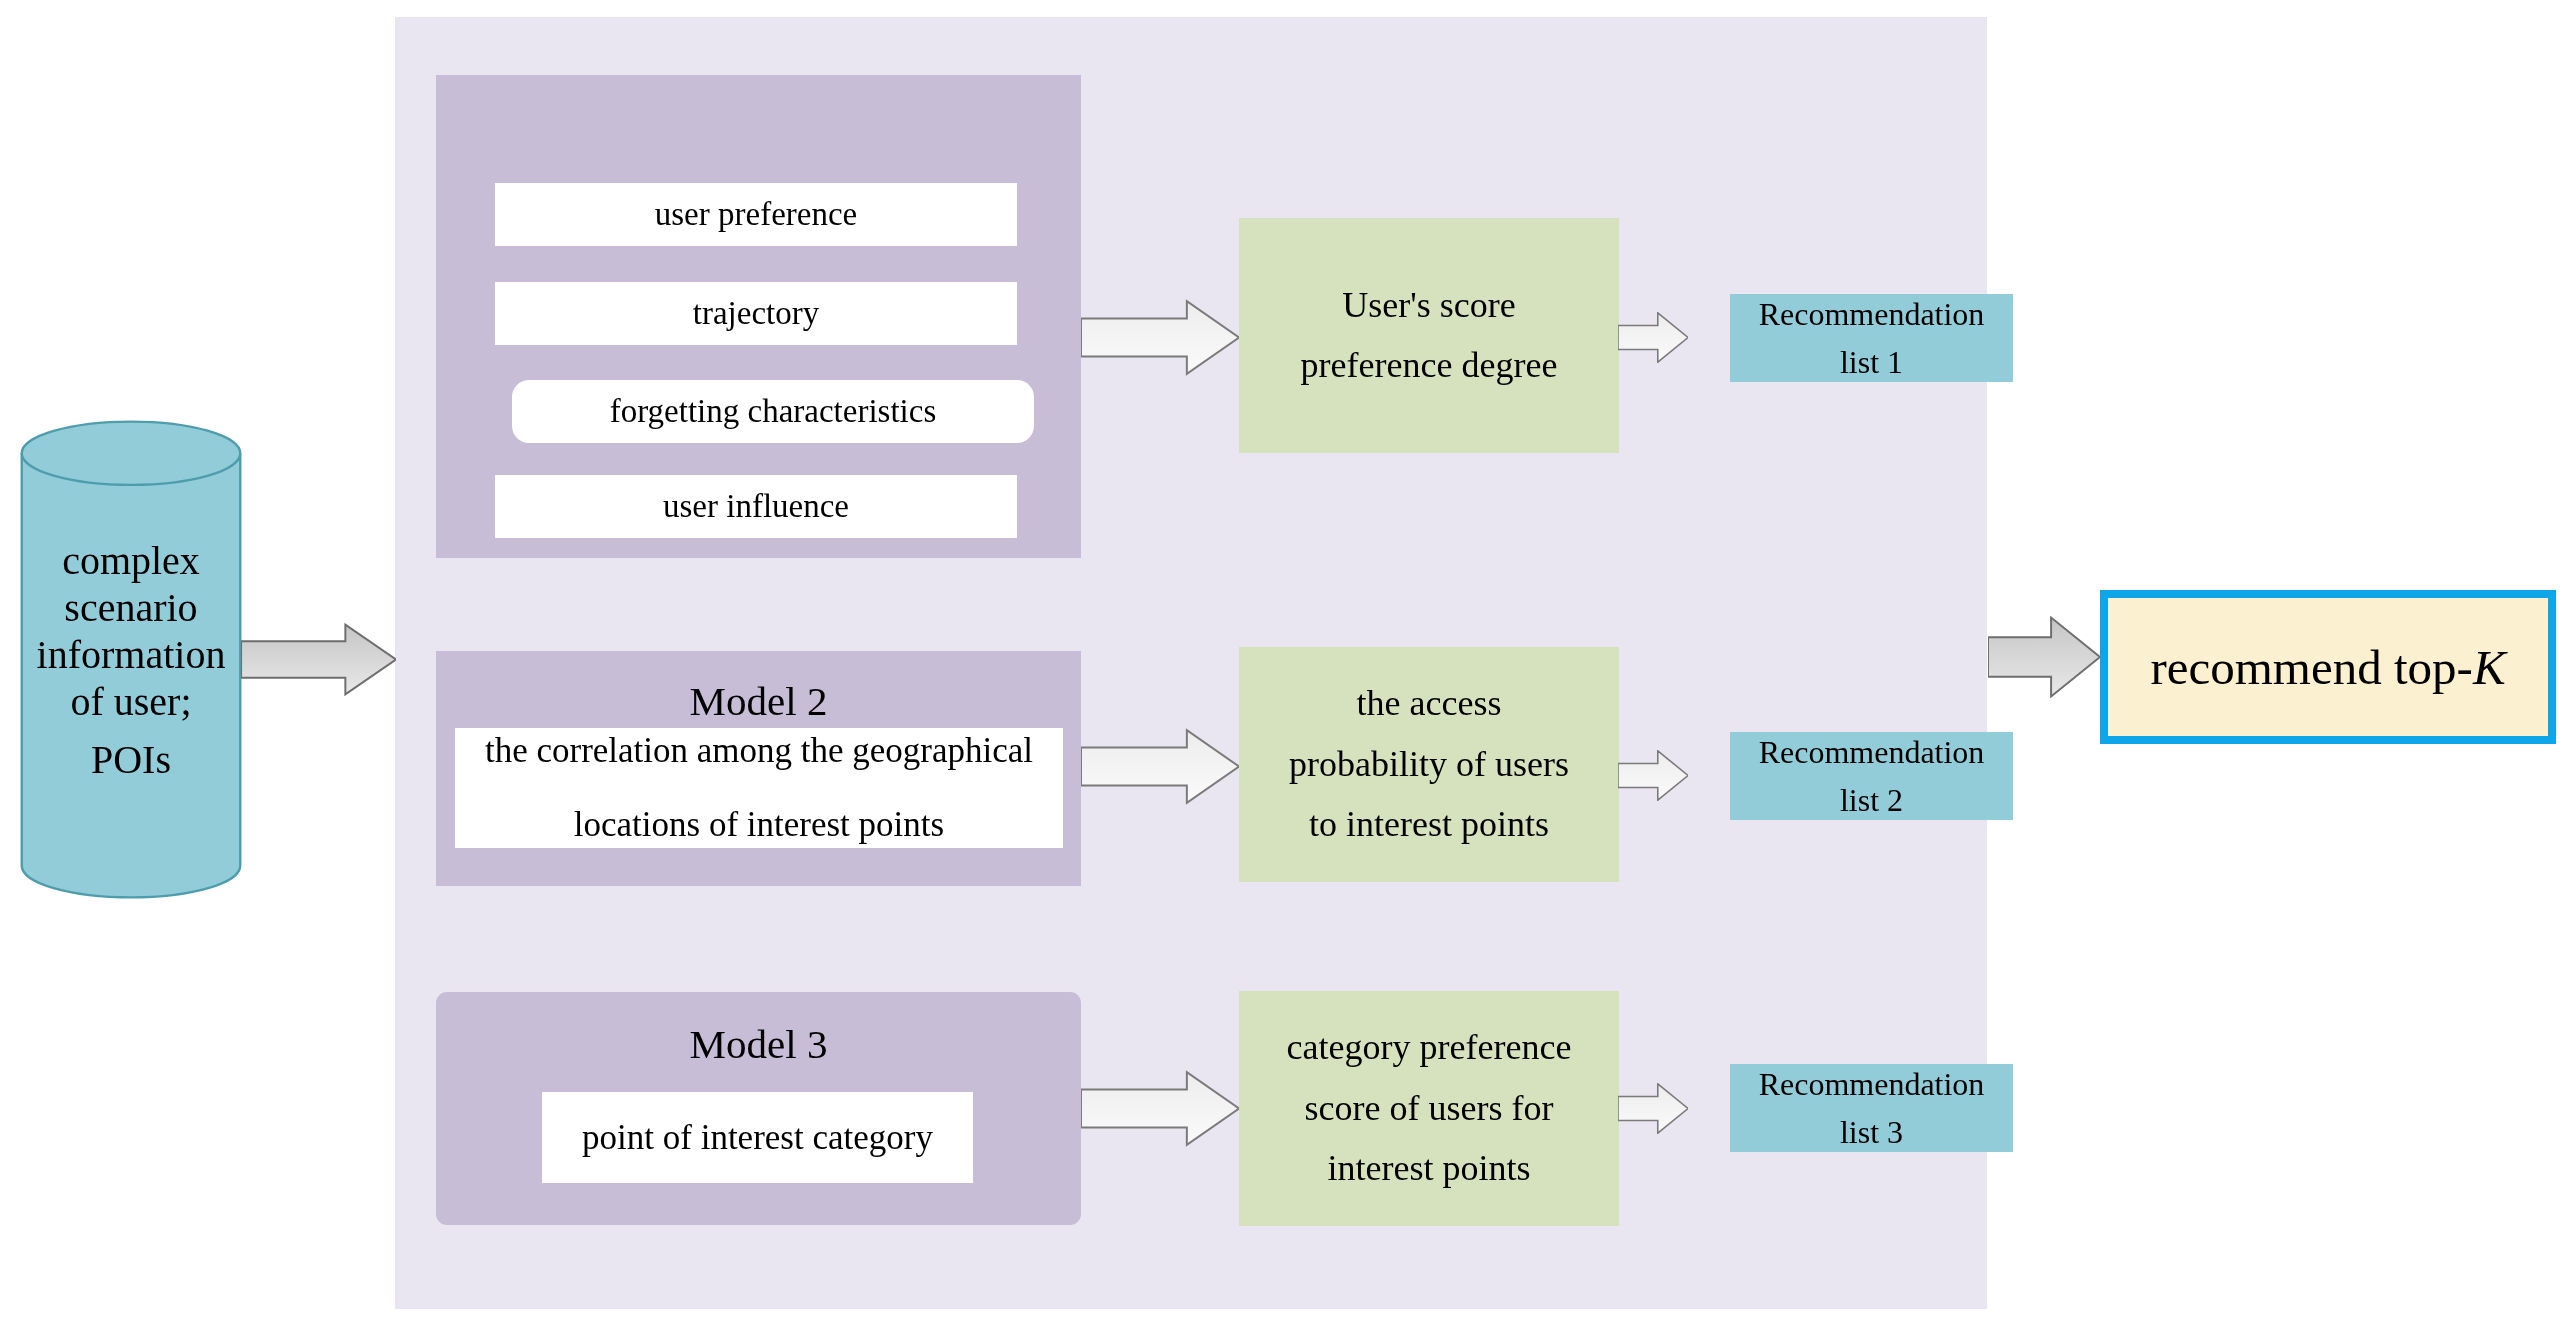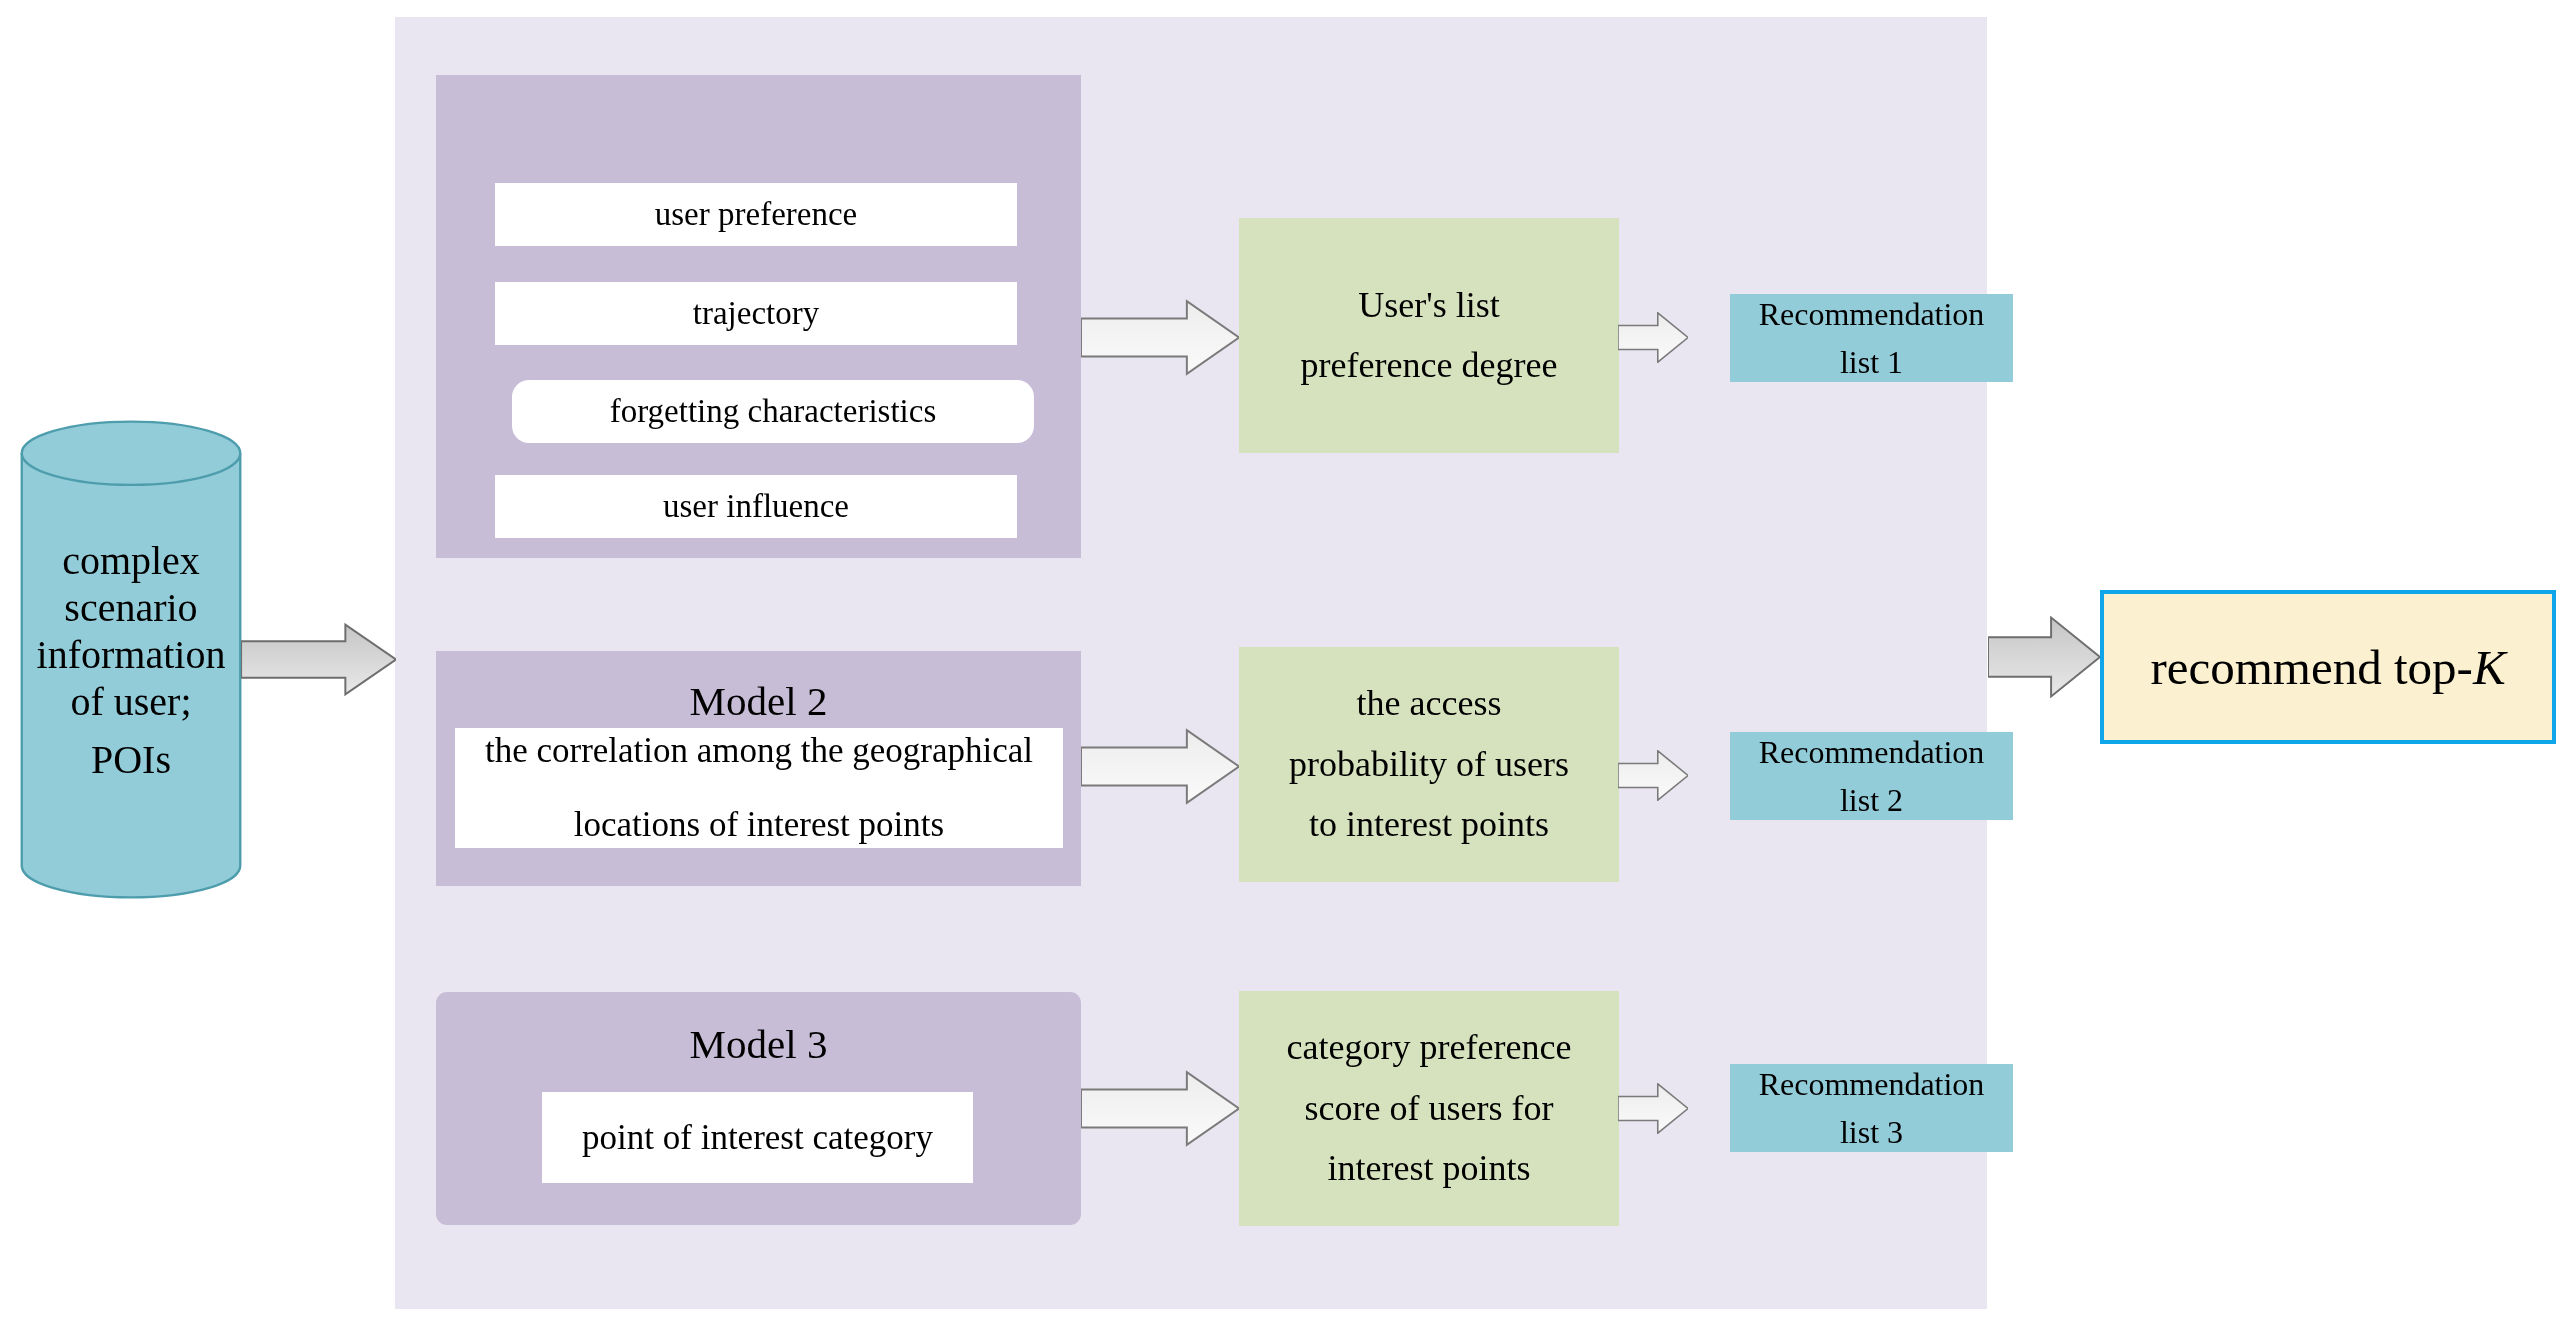--- a/index.html
+++ b/index.html
@@ -54,21 +54,21 @@
   
   .rec{
     left:1690px;width:283px;height:88px;background:#93ccd9;
     display:flex;flex-direction:column;align-items:center;justify-content:center;
     text-align:center;font-size:32px;line-height:1.5;margin-left:40px;
   }
 
   
   .final{
     left:2100px;top:590px;width:456px;height:154px;
-    background:#fbf0d0;border:4px solid #0ea5e9;box-sizing:border-box;
+    background:#fbf0d0;border:8px solid #0ea5e9;box-sizing:border-box;
     display:flex;align-items:center;justify-content:center;
     font-size:49px;
   }
   .final .k{font-style:italic;}
 
   svg{display:block;}
 </style>
 </head>
 <body>
 
@@ -139,21 +139,21 @@
       <polygon points="0,26 134,26 134,4 200,50 134,96 134,74 0,74" fill="url(#gradLight)" stroke="#7a7a7a" stroke-width="2.5"></polygon>
     </svg>
   </div>
   <div class="abs" style="left:1081px;top:1069px;">
     <svg width="158" height="79" viewBox="0 0 200 100">
       <polygon points="0,26 134,26 134,4 200,50 134,96 134,74 0,74" fill="url(#gradLight)" stroke="#7a7a7a" stroke-width="2.5"></polygon>
     </svg>
   </div>
 
   <div class="abs output" style="top:218px;">
-      <div>User's list</div>
+      <div>User's score</div>
       <div>preference degree</div>
     </div>
   <div class="abs output" style="top:647px;">
       <div>the access</div>
       <div>probability of users</div>
       <div>to interest points</div>
     </div>
   <div class="abs output" style="top:991px;">
       <div>category preference</div>
       <div>score of users for</div>

